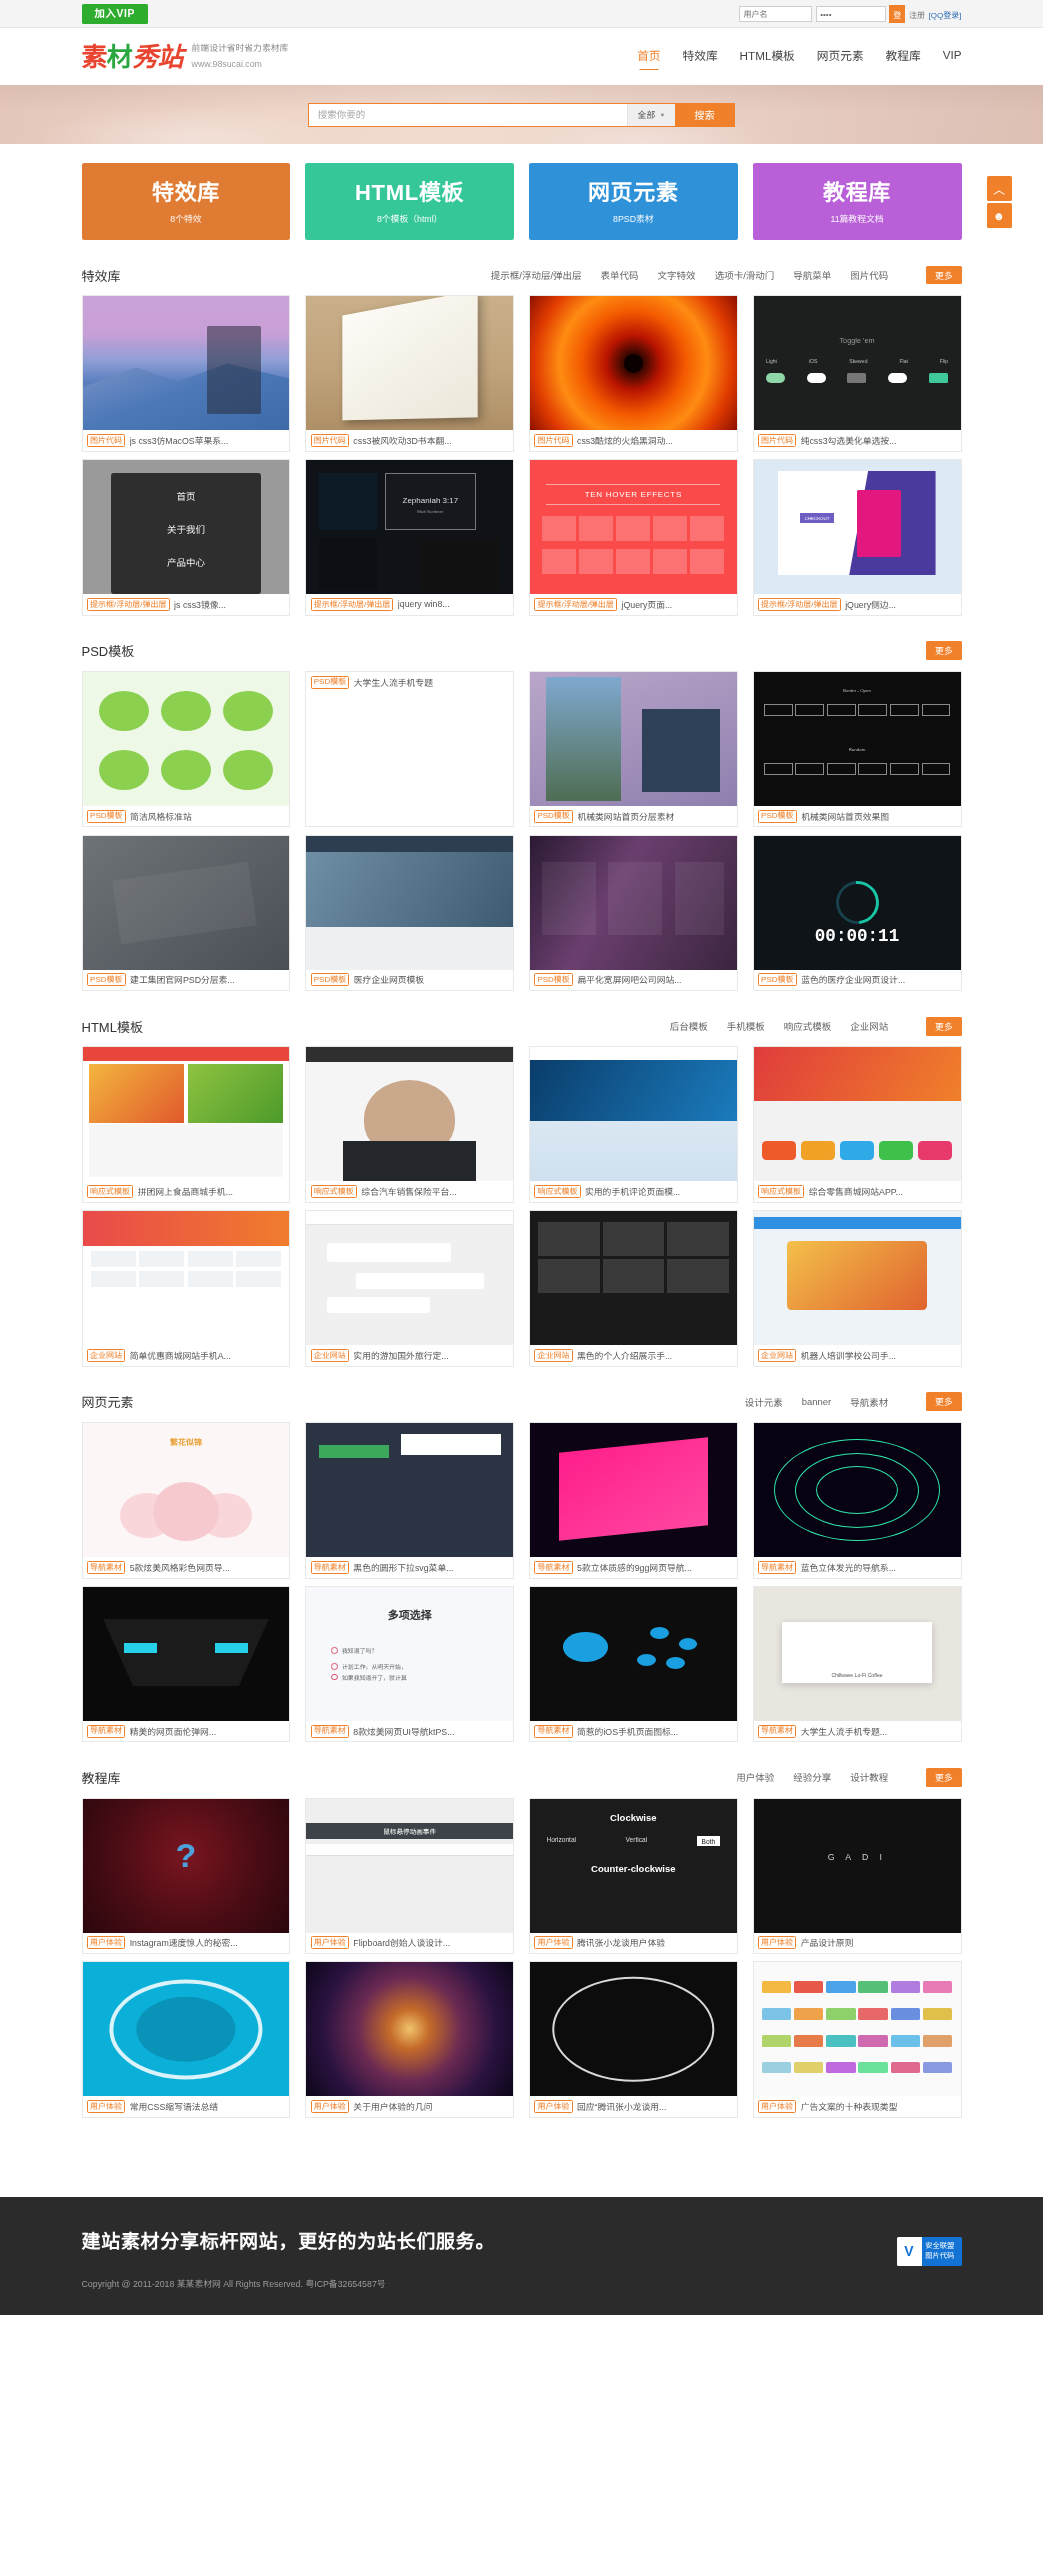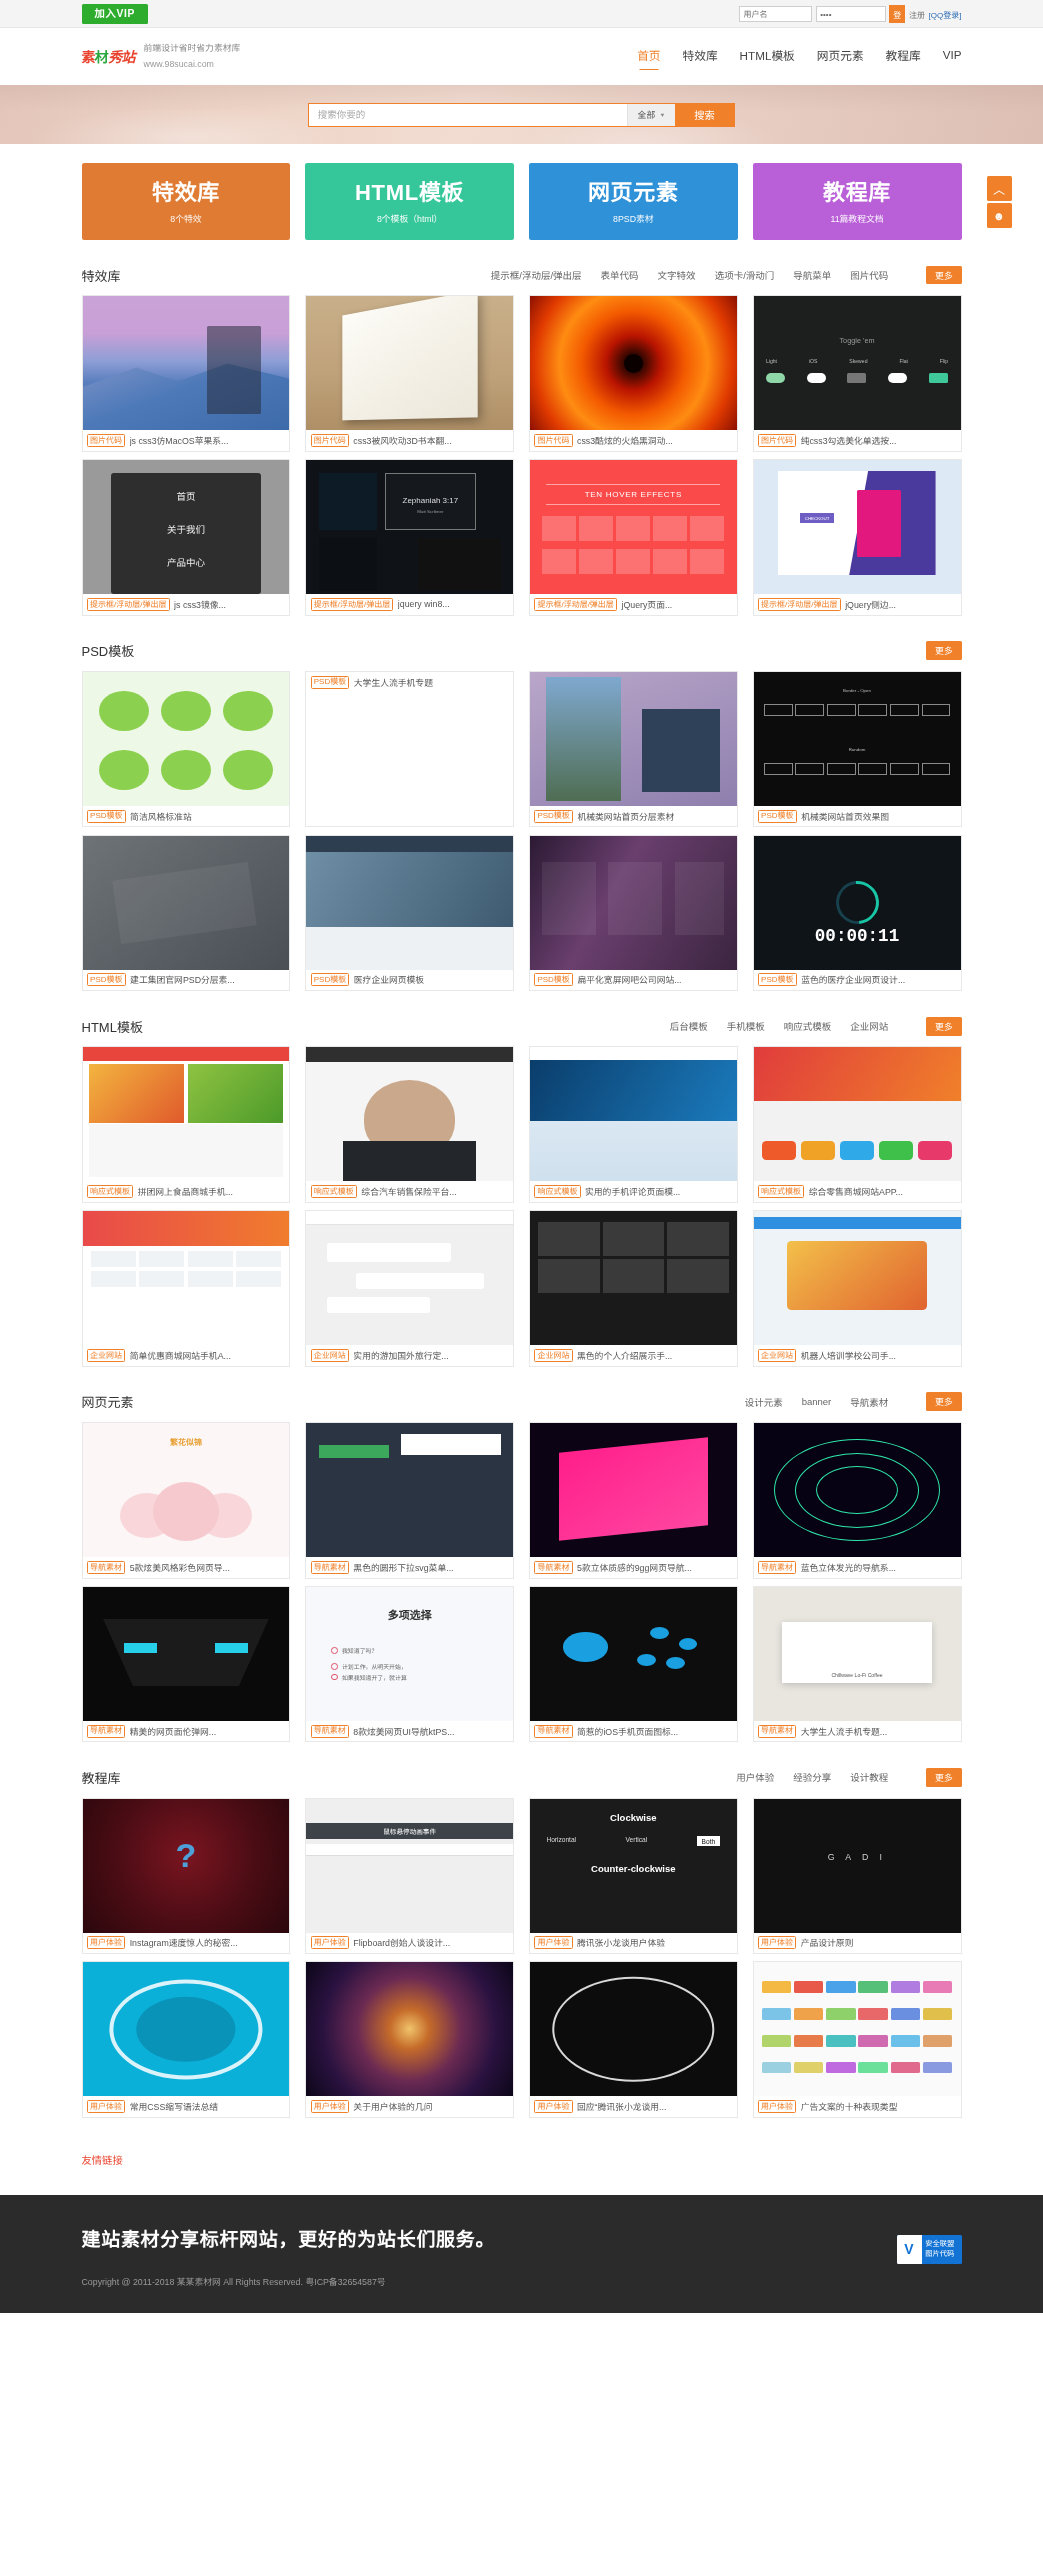--- a/index.html
+++ b/index.html
@@ -31,21 +31,21 @@
     font-size:8px; cursor:pointer; font-family:inherit;
   }
   .reg-link { font-size:8px; color:#777; cursor:pointer; }
   .qq-link { font-size:8px; color:#2b6bb5; cursor:pointer; }
 
   
   .header { height:57px; background:#fff; }
   .header .wrap { height:57px; display:flex; align-items:center; }
   .logo-box { display:flex; align-items:center; gap:8.8px; }
   .logo-mark {
-    font-size:14px; font-weight:bold; color:#e8442f; letter-spacing:-0.7px;
+    font-size:26px; font-weight:bold; color:#e8442f; letter-spacing:-0.7px;
     font-family:"DejaVu Serif","Liberation Serif",serif; line-height:1;
     white-space:nowrap;
   }
   .logo-mark .c2 { color:#2aa83f; }
   .logo-mark .c3 { color:#e8442f; font-style:italic; }
   .logo-sub { font-size:8.8px; color:#8a8a8a; line-height:1.8; white-space:nowrap; }
   .logo-sub .u { color:#9a9a9a; }
   .nav { margin-left:auto; display:flex; align-items:center; gap:22px; }
   .nav a {
     font-size:11.7px; color:#444; text-decoration:none; cursor:pointer;
@@ -138,21 +138,21 @@
     font-size:8.8px; color:#555; overflow:hidden; text-overflow:ellipsis;
     white-space:nowrap; min-width:0;
   }
 
   
   .friend { margin-top:34px; padding-bottom:20.5px; }
   .friend h3 { color:#e8442f; font-size:10.3px; font-weight:normal; }
   .friend p { color:#999; font-size:8.8px; margin-top:16px; padding-left:11.7px; }
 
   
-  .footer { background:#2b2b2b; padding:29px 0 25px; margin-top:8px; }
+  .footer { background:#2b2b2b; padding:29px 0 25px; margin-top:25px; }
   .footer .wrap { display:flex; align-items:flex-start; }
   .footer h2 { color:#fff; font-size:19px; font-weight:bold; letter-spacing:0.7px; }
   .footer .cr { color:#9a9a9a; font-size:8.8px; margin-top:23.5px; }
   .seal {
     margin-left:auto; width:65px; height:29px; background:#1273d4; display:flex;
     align-items:center; border-radius:1.5px; overflow:hidden; margin-top:10.3px;
   }
   .seal .v {
     width:25px; height:100%; background:#fff; color:#1273d4; font-size:14px;
     font-weight:bold; display:flex; align-items:center; justify-content:center;
@@ -973,21 +973,20 @@
         </div>
         <div class="card-foot">
           <span class="tag">用户体验</span>
           <span class="ctitle">广告文案的十种表现类型</span>
         </div>
       </div>
     </div>
   </div>
 
   <div class="friend">
-    <h3>友情链接</h3>
   </div>
 
 </div>
 
 <div class="footer">
   <div class="wrap">
     <div>
       <h2>建站素材分享标杆网站，更好的为站长们服务。</h2>
       <div class="cr">Copyright @ 2011-2018 某某素材网 All Rights Reserved. 粤ICP备32654587号</div>
     </div>

